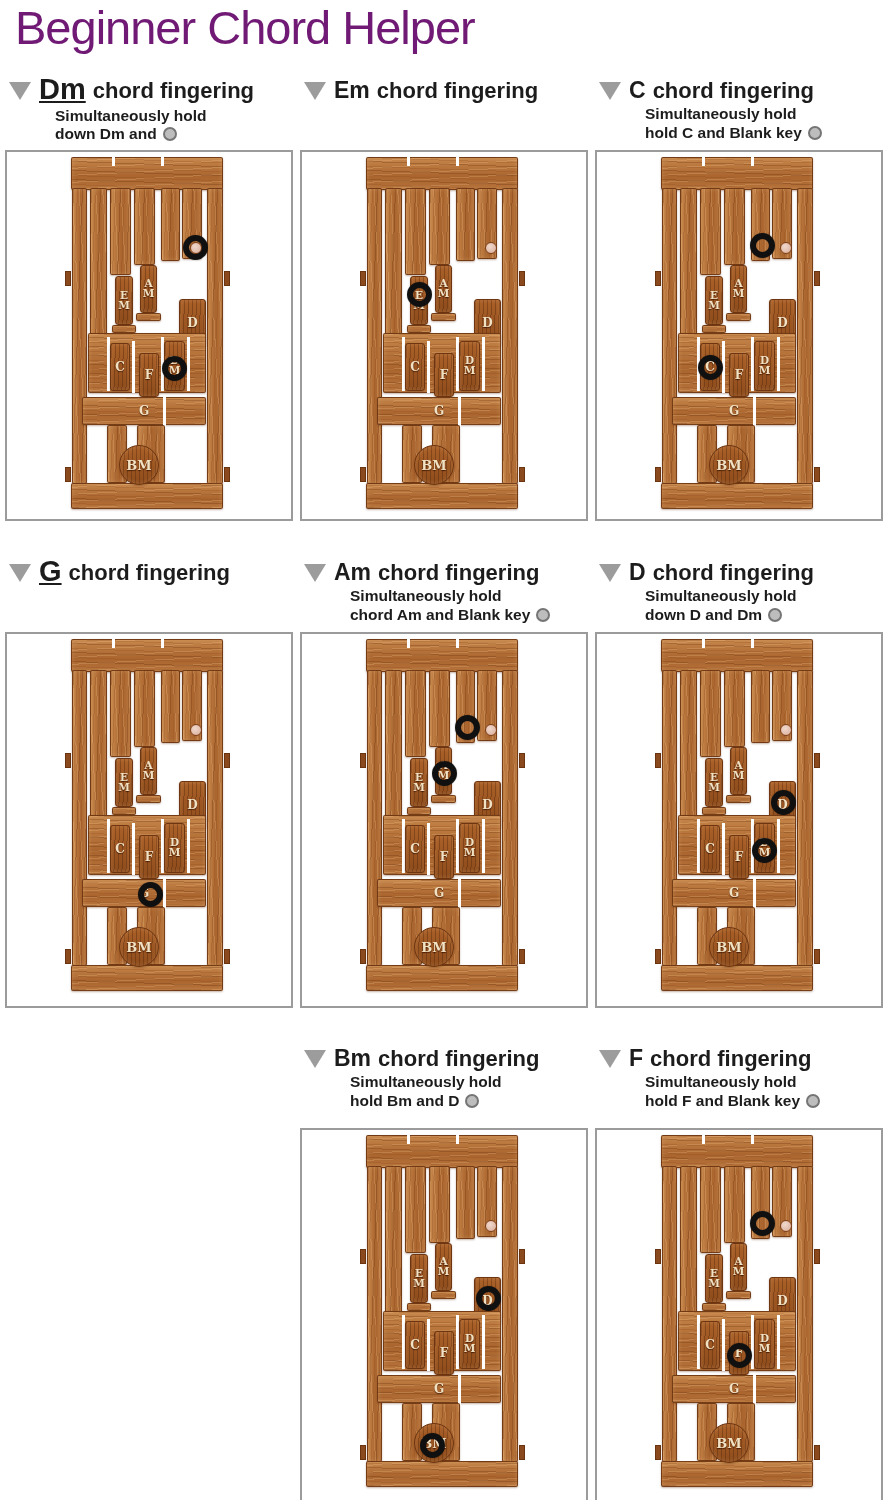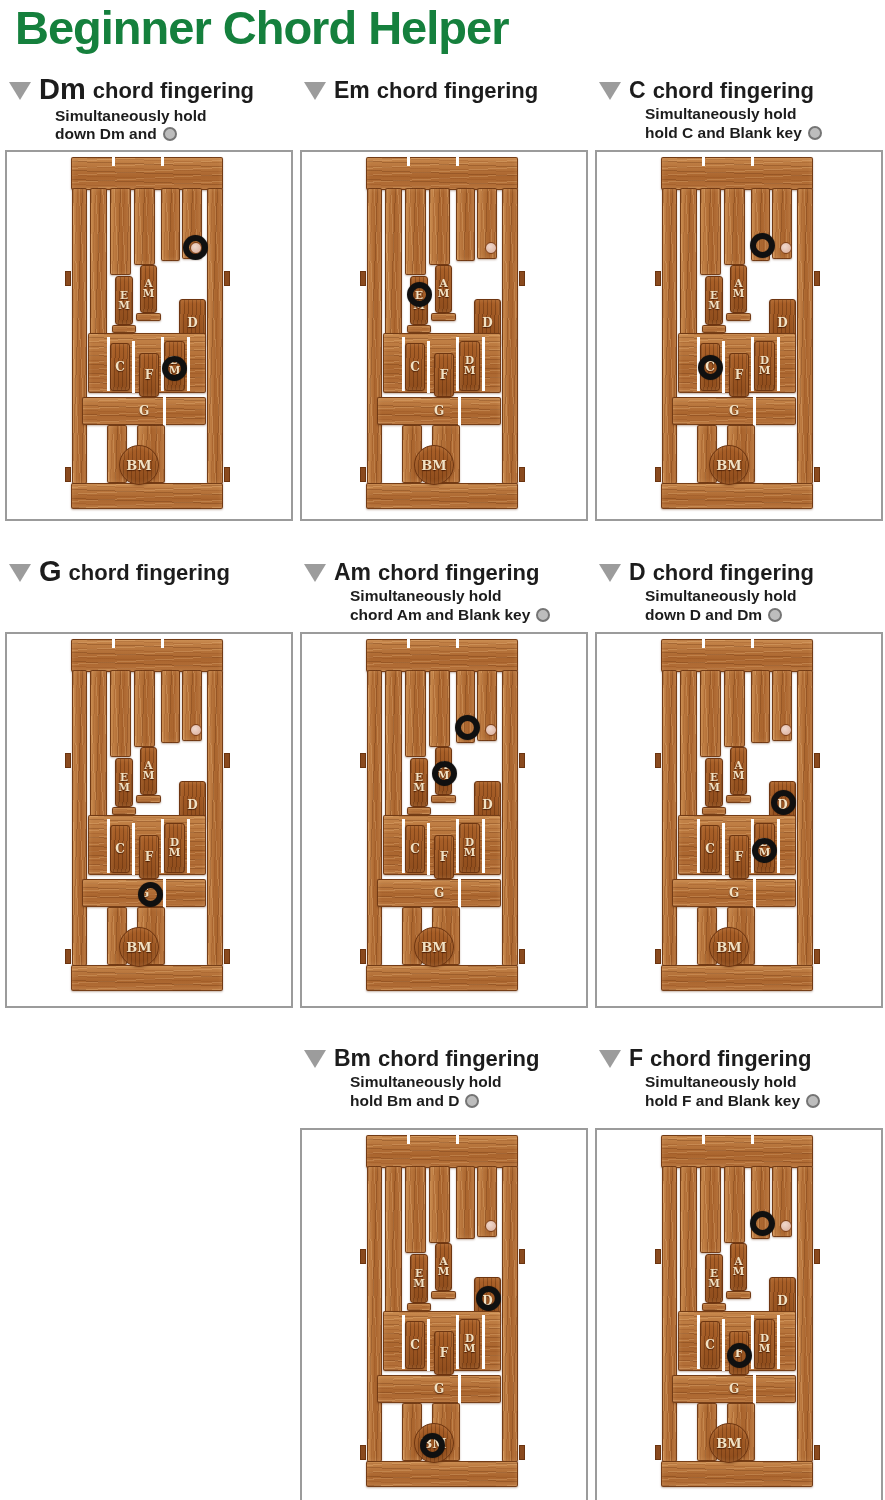--- a/index.html
+++ b/index.html
@@ -1,29 +1,29 @@
 <!DOCTYPE html>
 <html><head>
 <meta charset="utf-8">
 <style>
   html,body{margin:0;padding:0;background:#fff;}
   #page{position:relative;width:885px;height:1500px;background:#fff;overflow:hidden;
         font-family:"Liberation Sans",sans-serif;color:#1c1c1c;}
   
-  #page-title{position:absolute;left:15px;top:0px;font-size:47px;font-weight:bold;
-        letter-spacing:-1px;color:#15803d;white-space:nowrap;}
+  #page-title{position:absolute;left:15px;top:0px;font-size:47px;font-weight:normal;
+        letter-spacing:-1px;color:#701a75;white-space:nowrap;}
   
   .panel{position:absolute;width:288px;}
   .titleline{padding-left:4px;font-weight:bold;font-size:22px;white-space:nowrap;
         display:flex;align-items:flex-start;}
   .tri{display:inline-block;width:0;height:0;border-left:11px solid transparent;
         border-right:11px solid transparent;border-top:18px solid #9c9c9c;
         margin:4px 8px 0 0;flex:none;}
   .chord{font-size:23px;margin-right:7px;line-height:1.1;}
-  .chord.big{font-size:29px;margin-top:-4px;}
+  .chord.big{font-size:29px;margin-top:-4px;text-decoration:underline;}
   .rest{font-size:22px;line-height:1.2;}
   .sub{margin-left:50px;margin-top:1px;font-weight:bold;font-size:15.5px;line-height:1.18;}
   .dotglyph{display:inline-block;width:14px;height:14px;border-radius:50%;
         background:#bdbdbd;border:2px solid #757575;box-sizing:border-box;
         margin-left:6px;vertical-align:-2px;}
   .box{position:absolute;left:0;width:284px;border:2px solid #9b9b9b;background:#fff;}
   
   .device{position:absolute;left:62px;top:5px;width:158px;height:352px;}
   .p{position:absolute;box-sizing:border-box;border:1px solid rgba(104,50,15,.85);
         border-radius:2px;box-shadow:0 1px 2px rgba(90,40,10,.35), inset 0 0 5px rgba(255,215,160,.22);}

